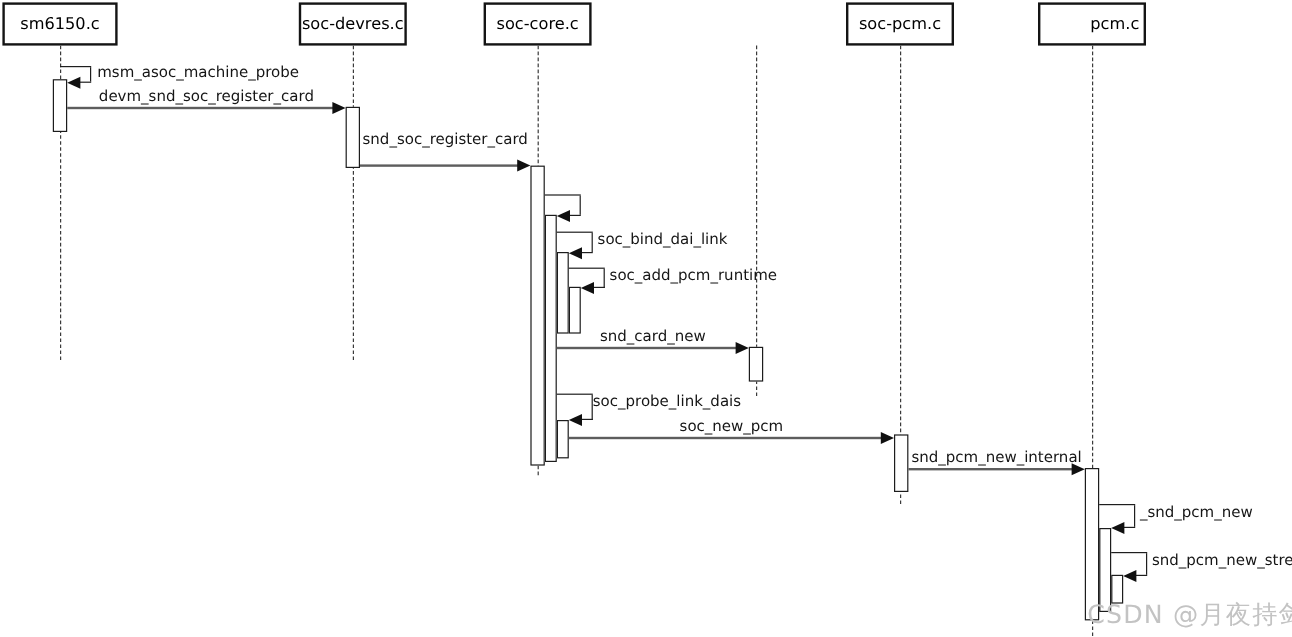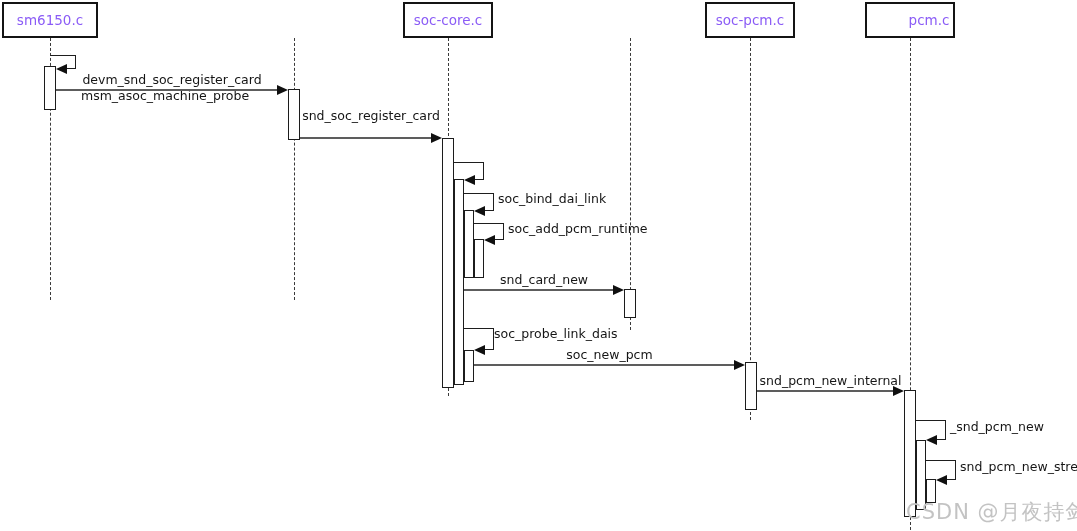--- a/index.html
+++ b/index.html
@@ -8,21 +8,21 @@
     width:1077px;height:531px;
     background:#ffffff;
     font-family:"DejaVu Sans","Liberation Sans",sans-serif;
     overflow:hidden;
   }
   .pbox{
     position:absolute;top:2px;height:36px;
     background:#fff;border:2px solid #141414;
     box-sizing:border-box;
     display:flex;align-items:center;justify-content:center;
-    font-size:13.5px;color:#8b5cf6;white-space:nowrap;
+    font-size:13.5px;color:#000000;white-space:nowrap;
   }
   .lifeline{
     position:absolute;width:0;
     border-left:1px dashed #3a3a3a;
   }
   .bar{
     position:absolute;
     background:#fff;border:1.4px solid #1c1c1c;
     box-sizing:border-box;
   }
@@ -70,20 +70,23 @@
   <div class="lifeline" style="left:49.5px;top:38px;height:262px;"></div>
   <div class="lifeline" style="left:293.5px;top:38px;height:262px;"></div>
   <div class="lifeline" style="left:447.5px;top:38px;height:358px;"></div>
   <div class="lifeline" style="left:629.5px;top:38px;height:292px;"></div>
   <div class="lifeline" style="left:749.5px;top:38px;height:382px;"></div>
   <div class="lifeline" style="left:909.5px;top:38px;height:492px;"></div>
 
   <div class="pbox" style="left:2px;width:96px;">
       <span>sm6150.c</span>
     </div>
+  <div class="pbox" style="left:249px;width:90px;">
+      <span>soc-devres.c</span>
+    </div>
   <div class="pbox" style="left:403px;width:90px;">
       <span>soc-core.c</span>
     </div>
   <div class="pbox" style="left:705px;width:90px;">
       <span>soc-pcm.c</span>
     </div>
   <div class="pbox" style="left:865px;width:90px;padding-left:38px;">
       <span>pcm.c</span>
     </div>
 
@@ -97,21 +100,21 @@
   <div class="bar" style="left:624px;top:289px;width:12px;height:29px;"></div>
   <div class="bar" style="left:745px;top:362px;width:12px;height:48px;"></div>
   <div class="bar" style="left:904px;top:390px;width:12px;height:127px;"></div>
   <div class="bar" style="left:916px;top:440px;width:10px;height:70px;"></div>
   <div class="bar" style="left:926px;top:479px;width:10px;height:24px;"></div>
 
   <div class="loopline" style="left:50px;top:55px;width:26px;"></div>
   <div class="loopvert" style="left:74.5px;top:56px;height:12px;"></div>
   <div class="loopline" style="left:65px;top:68px;width:11px;"></div>
   <div class="ah-l" style="left:56px;top:64px;"></div>
-  <div class="mlabel" style="left:81px;top:52px;margin-top:36px;">msm_asoc_machine_probe</div>
+  <div class="mlabel" style="left:81px;top:52px;">msm_asoc_machine_probe</div>
 
   <div class="mline" style="left:56px;top:89px;width:223px;"></div>
   <div class="ah-r" style="left:277px;top:85px;"></div>
   <div class="mlabel centered" style="left:56px;top:72px;width:232px;">devm_snd_soc_register_card</div>
 
   <div class="mline" style="left:300px;top:137px;width:133px;"></div>
   <div class="ah-r" style="left:431px;top:133px;"></div>
   <div class="mlabel centered" style="left:300px;top:108px;width:142px;">snd_soc_register_card</div>
 
   <div class="loopline" style="left:454px;top:162px;width:30px;"></div>

